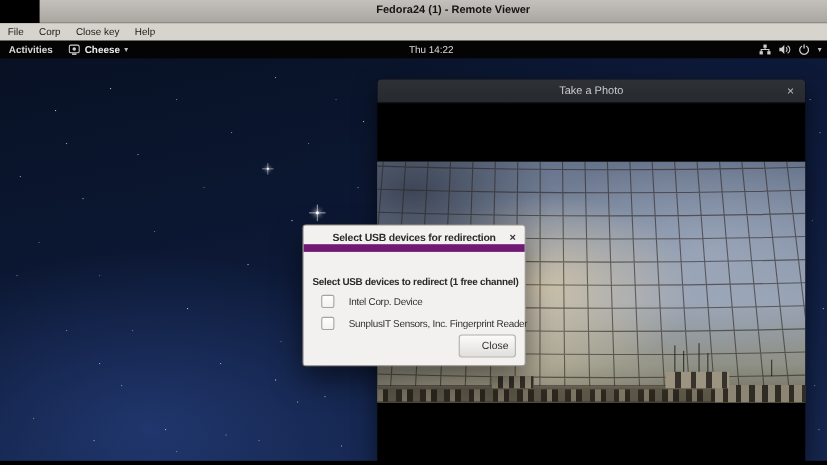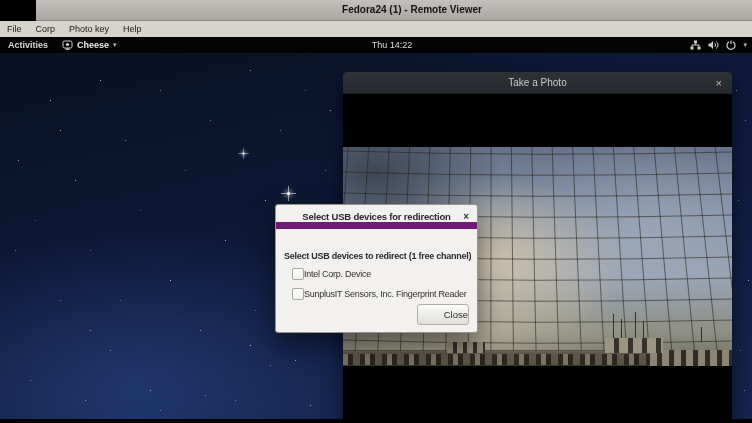--- a/index.html
+++ b/index.html
@@ -130,46 +130,47 @@
   
   .dialog {
     position:absolute; left:275px; top:204px; width:203px; height:129px;
     background:#f2f1ef; border:1px solid #98938c; border-radius:3px;
     box-shadow:0 12px 26px rgba(0,0,0,.5);
   }
   .dlg-header { position:relative; height:24px; border-bottom:7px solid #701a75; }
   .dlg-title { line-height:24px; text-align:center; font-size:9.5px; font-weight:bold; color:#2a2a2a; letter-spacing:-.2px; }
   .dlg-close { position:absolute; right:8px; top:0; line-height:24px; font-size:10px; font-weight:bold; color:#333; }
   .dlg-heading { margin:22px 8px 0; font-size:9px; font-weight:bold; color:#2a2a2a; letter-spacing:-.25px; white-space:nowrap; }
-  .device-row { margin:6px 0 0 16px; height:14px; display:flex; align-items:center; gap:0; }
+  .device-row { margin:6px 0 0 16px; height:14px; display:flex; align-items:center; gap:13px; }
   .checkbox { position:relative; width:12px; height:12px; flex:0 0 12px;
     border:1px solid #a7a49e; border-radius:2px;
     background:linear-gradient(#fefefe,#f2f2f0); }
   .checkbox svg { display:none; position:absolute; left:0.5px; top:0.5px; }
   .device-row.checked .checkbox svg { display:block; }
   .device-label { font-size:9px; color:#33312c; letter-spacing:-.25px; white-space:nowrap; }
   .dlg-close-btn {
     position:absolute; right:8px; bottom:7px; width:52px; height:21px;
     background:linear-gradient(#fbfbfa,#e1dfdc); border:1px solid #b3afa8; border-radius:3px;
-    font-size:9.5px; color:#2e2e2e; text-align:right; line-height:19px;
+    font-size:9.5px; color:#2e2e2e; text-align:left; line-height:19px;
     font-family:"Liberation Sans", sans-serif;
+    padding-left:20px;
   }
 </style>
 </head>
 <body>
 
 <div class="titlebar">
   <div class="title">Fedora24 (1) - Remote Viewer</div>
   <div class="close">×</div>
 </div>
 
 <div class="menubar">
   <span class="menu-item">File</span>
   <span class="menu-item">Corp</span>
-  <span class="menu-item">Photo key</span>
+  <span class="menu-item">Close key</span>
   <span class="menu-item">Help</span>
 </div>
 
 <div class="topbar">
   <span class="activities">Activities</span>
   <span class="app-menu">
     <svg width="11" height="11" viewBox="0 0 11 11">
       <rect x="1" y="1" width="9" height="7" rx="1.5" fill="none" stroke="#cfcfcf" stroke-width="1"></rect>
       <circle cx="5.5" cy="4.5" r="1.6" fill="#cfcfcf"></circle>
       <rect x="3.5" y="8.5" width="4" height="1.4" fill="#cfcfcf"></rect>

